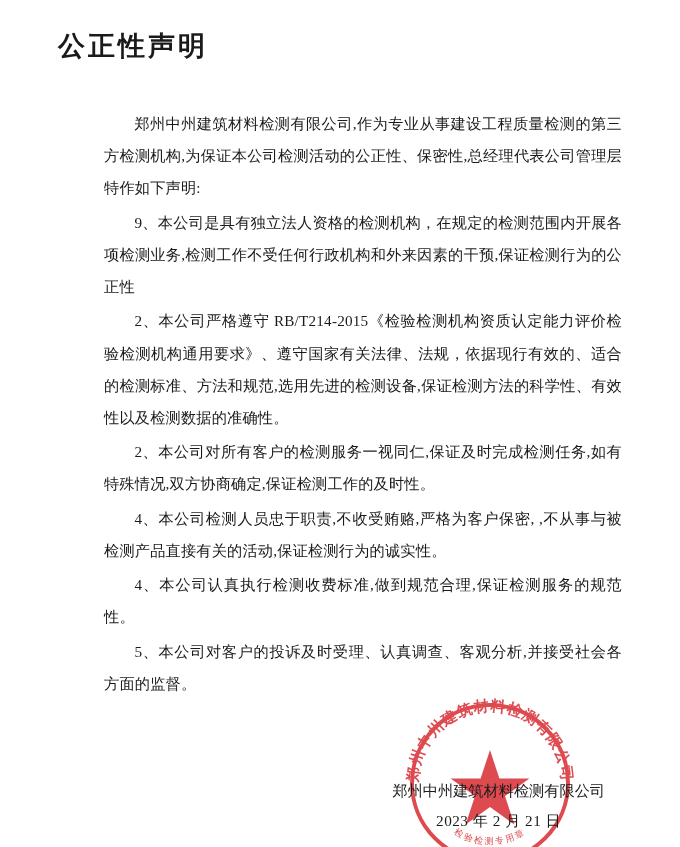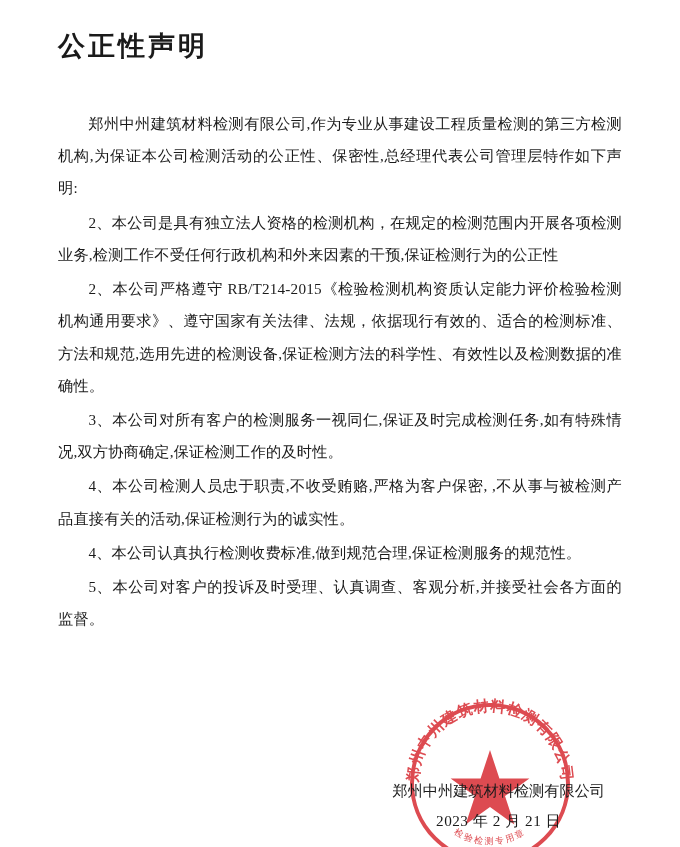--- a/index.html
+++ b/index.html
@@ -26,20 +26,21 @@
     text-align: left;
     font-size: 27px;
     font-weight: bold;
     letter-spacing: 3px;
     margin-top: 28px;
     margin-bottom: 0;
     font-family: "Liberation Serif", "DejaVu Serif", serif;
   }
   .body-text {
     margin-top: 44px;
+    margin-left: 46px;
   }
   .para {
     font-size: 15.2px;
     line-height: 2.12;
     text-align: justify;
     text-justify: inter-ideograph;
     margin: 0 0 2px 0;
     text-indent: 2em;
     letter-spacing: 0.2px;
   }
@@ -94,23 +95,23 @@
 </style>
 </head>
 <body>
 
 <div class="page">
 
   <h1 class="doc-title">公正性声明</h1>
 
   <div class="body-text">
     <p class="para">郑州中州建筑材料检测有限公司,作为专业从事建设工程质量检测的第三方检测机构,为保证本公司检测活动的公正性、保密性,总经理代表公司管理层特作如下声明:</p>
-    <p class="para">2、本公司是具有独立法人资格的检测机构，在规定的检测范围内开展各项检测业务,检测工作不受任何行政机构和外来因素的干预,保证检测行为的公正性</p>
+    <p class="para">9、本公司是具有独立法人资格的检测机构，在规定的检测范围内开展各项检测业务,检测工作不受任何行政机构和外来因素的干预,保证检测行为的公正性</p>
     <p class="para">2、本公司严格遵守 RB/T214-2015《检验检测机构资质认定能力评价检验检测机构通用要求》、遵守国家有关法律、法规，依据现行有效的、适合的检测标准、方法和规范,选用先进的检测设备,保证检测方法的科学性、有效性以及检测数据的准确性。</p>
-    <p class="para">3、本公司对所有客户的检测服务一视同仁,保证及时完成检测任务,如有特殊情况,双方协商确定,保证检测工作的及时性。</p>
+    <p class="para">2、本公司对所有客户的检测服务一视同仁,保证及时完成检测任务,如有特殊情况,双方协商确定,保证检测工作的及时性。</p>
     <p class="para">4、本公司检测人员忠于职责,不收受贿赂,严格为客户保密, ,不从事与被检测产品直接有关的活动,保证检测行为的诚实性。</p>
     <p class="para">4、本公司认真执行检测收费标准,做到规范合理,保证检测服务的规范性。</p>
     <p class="para tight">5、本公司对客户的投诉及时受理、认真调查、客观分析,并接受社会各方面的监督。</p>
   </div>
 
   <div class="stamp">
     <svg viewBox="0 0 190 190" xmlns="http://www.w3.org/2000/svg">
       <defs>
         <path id="arcpath" d="M 95,95 m -72,0 a 72,72 0 1 1 144,0" fill="none"></path>
         <path id="arcpath2" d="M 32,110 a 66,66 0 0 0 126,0" fill="none"></path>

